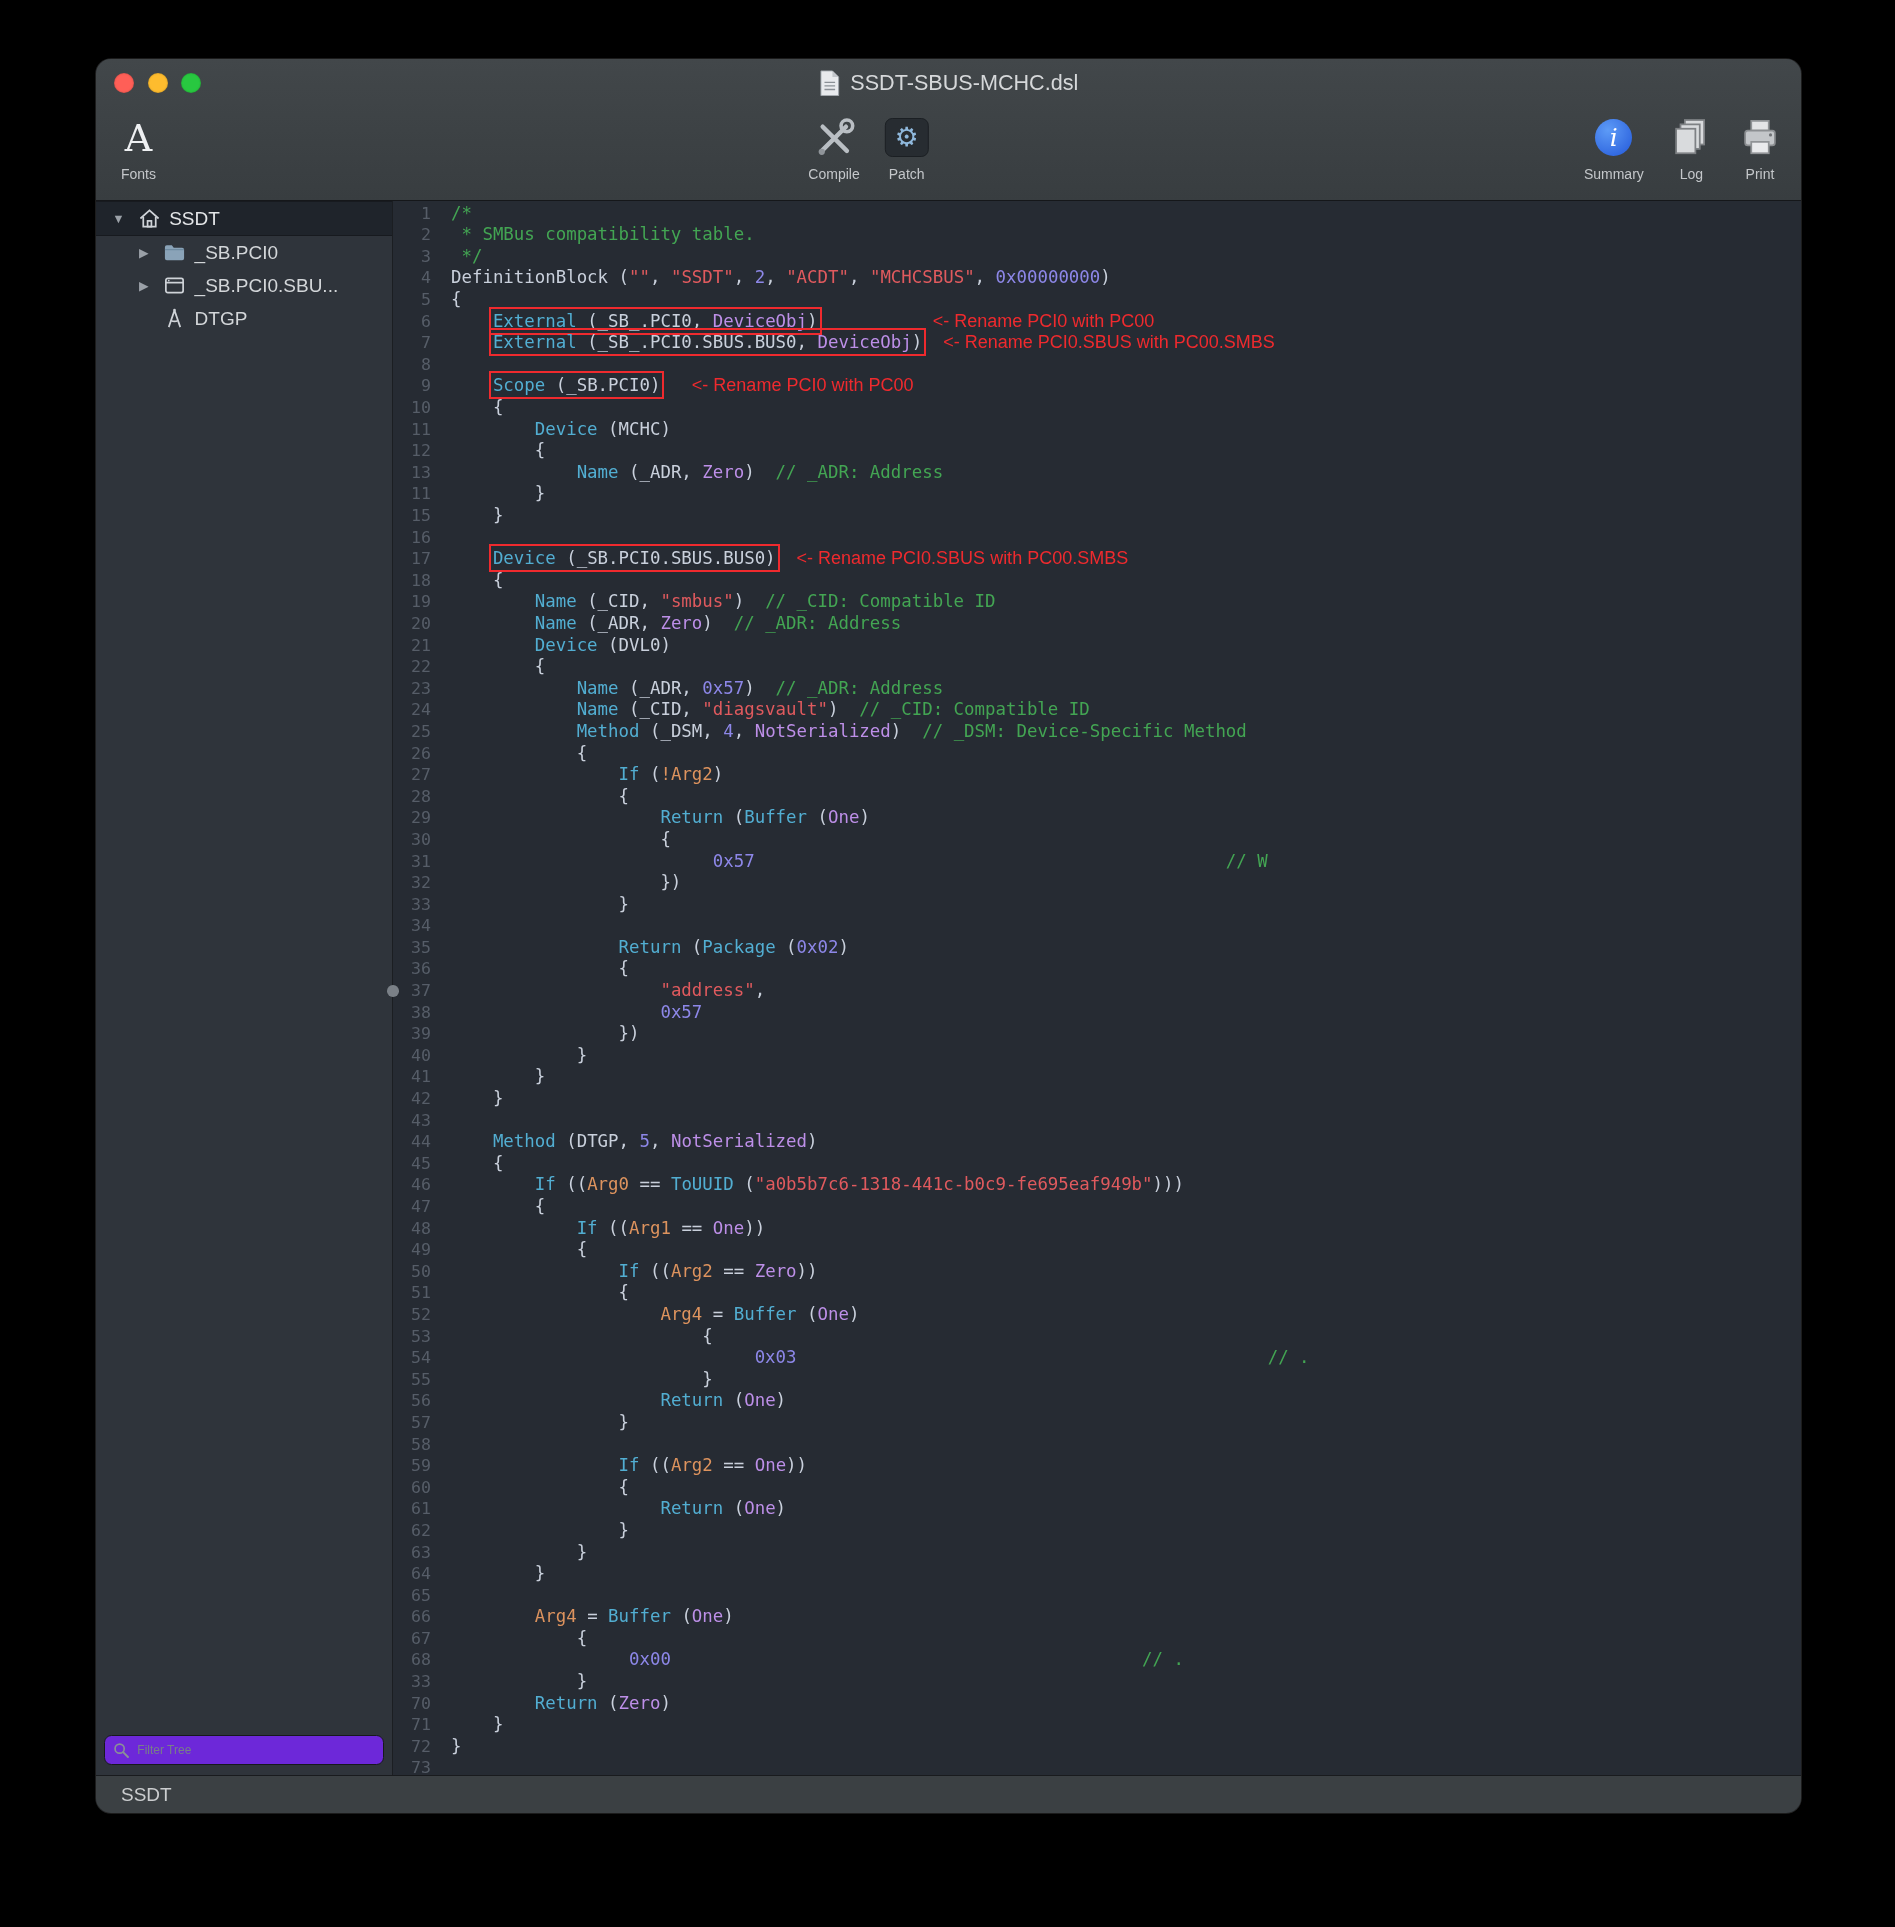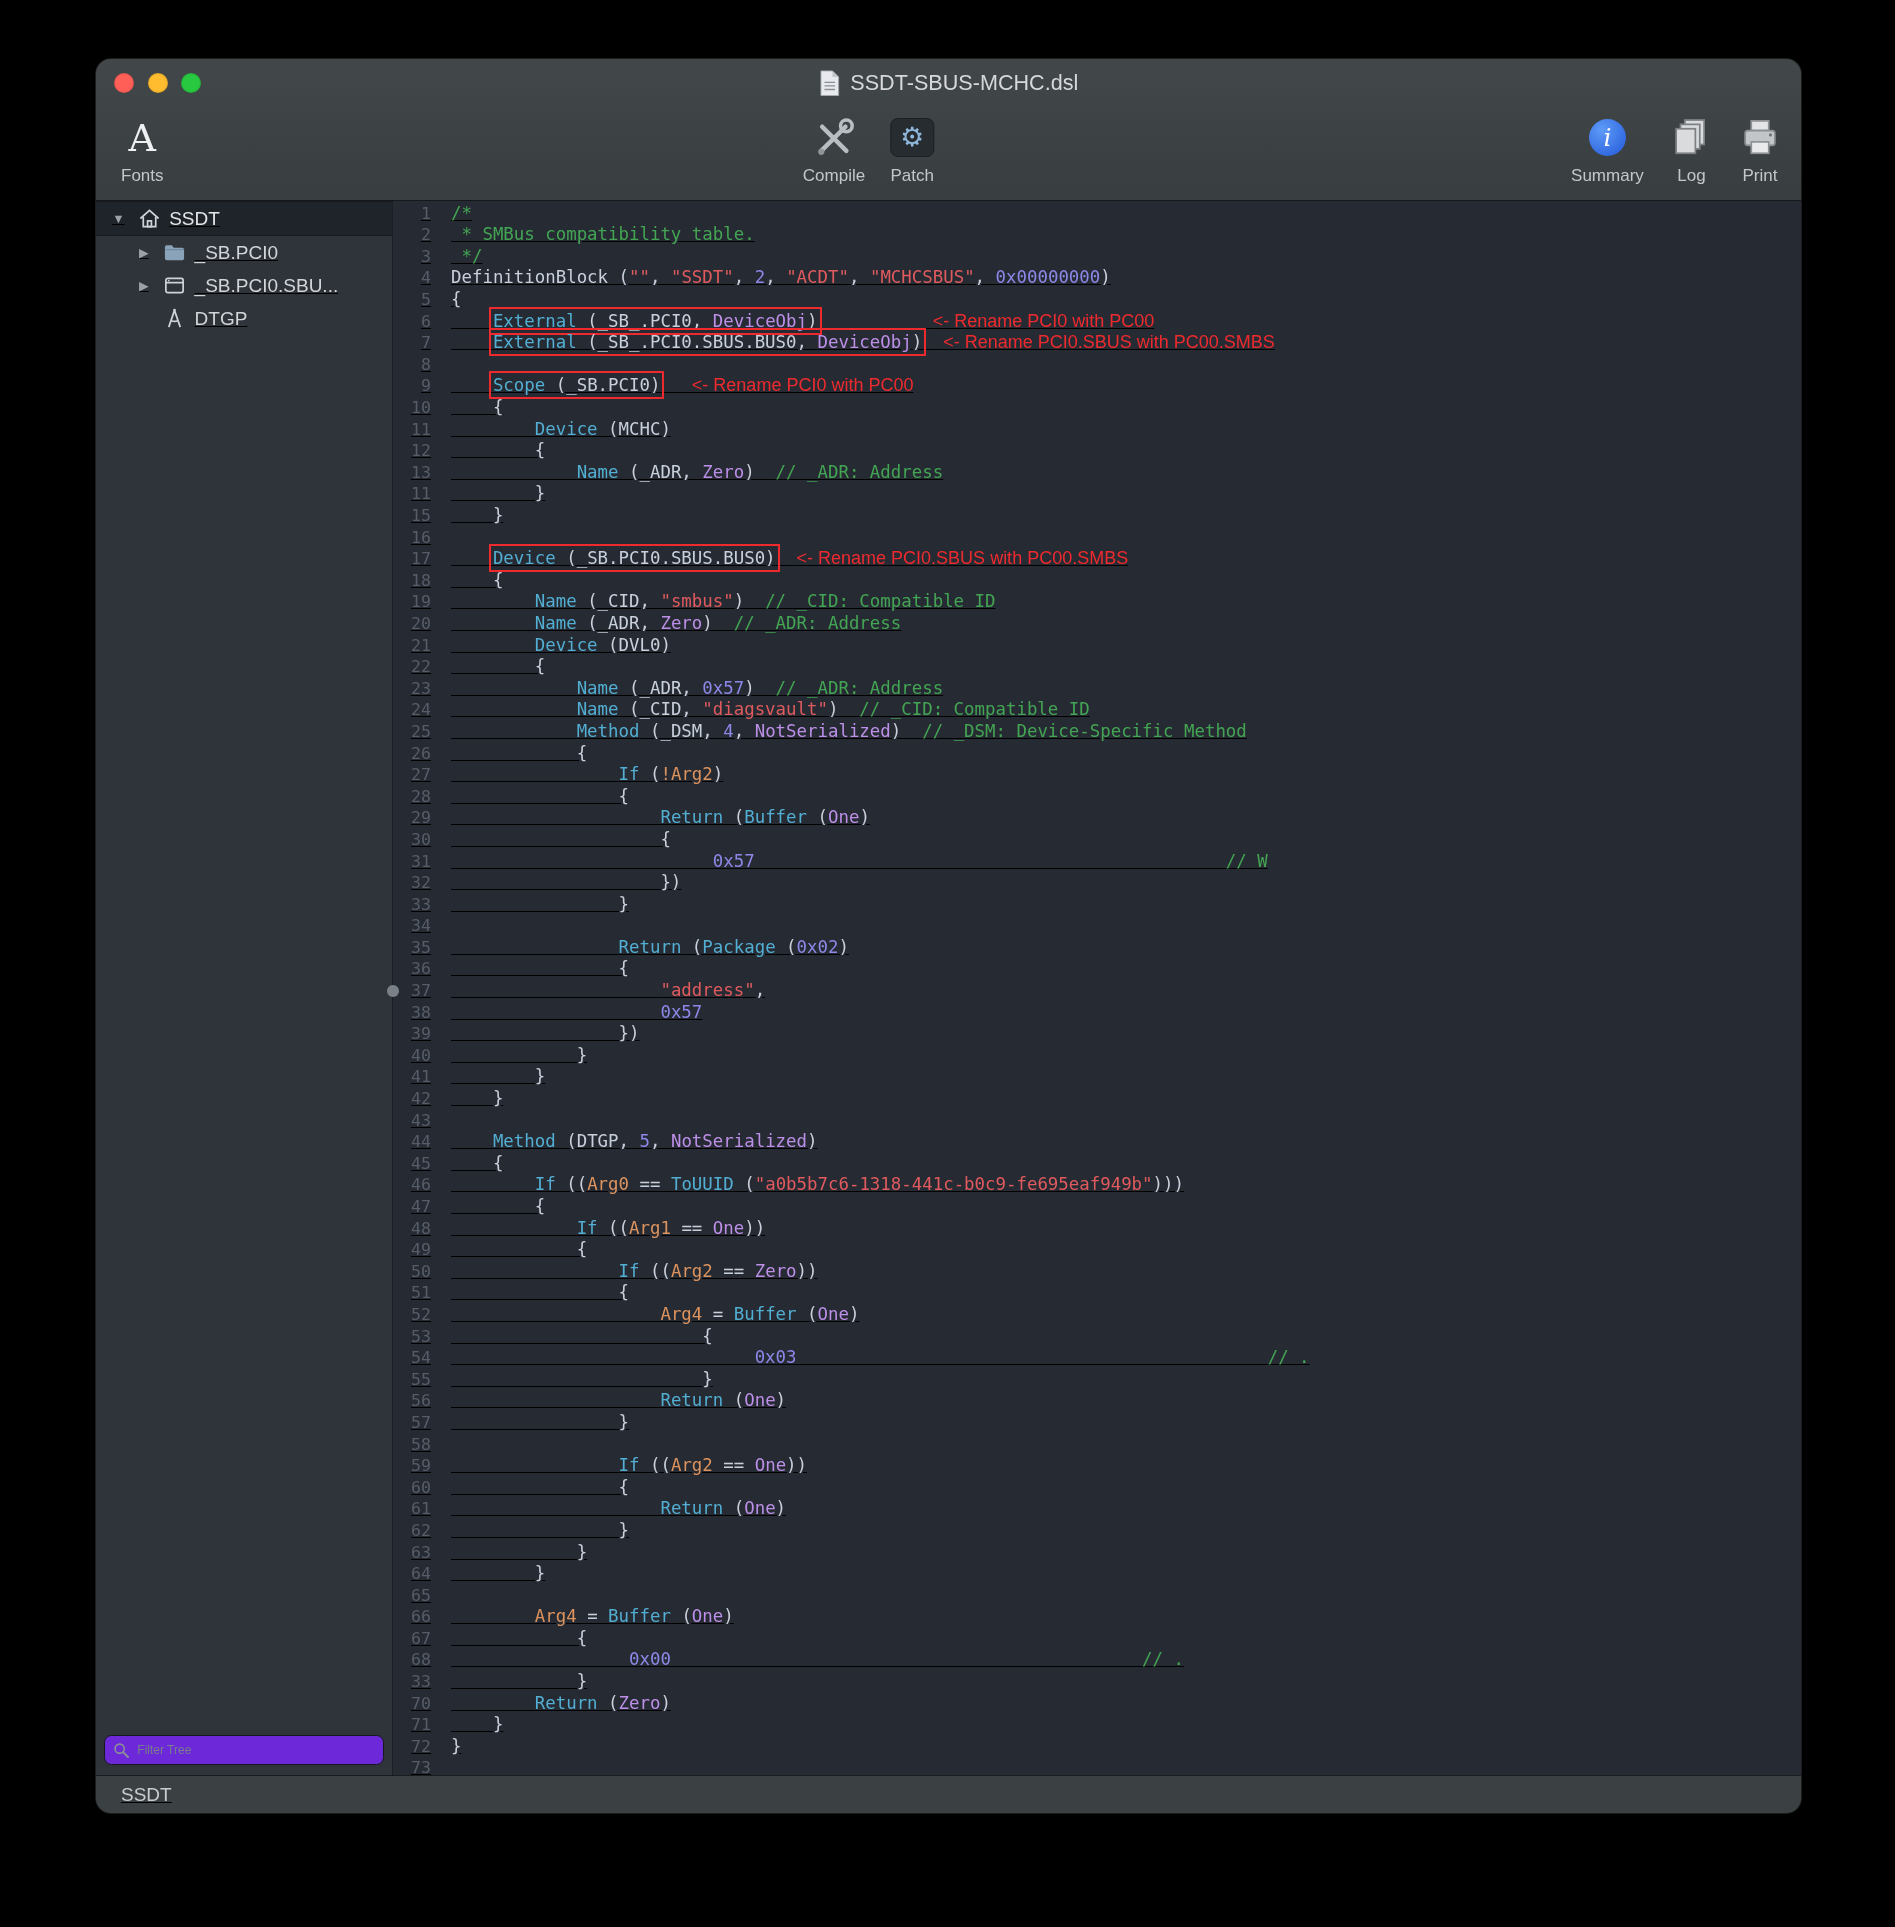--- a/index.html
+++ b/index.html
@@ -4,35 +4,35 @@
 <style>
   html,body{margin:0;padding:0;width:1896px;height:1927px;background:#000;overflow:hidden;
     font-family:"Liberation Sans",sans-serif;}
   :root{
     --ann-red:#ef2a2e; --syn-plain:#c9d0dc; --syn-keyword:#52aed2; --syn-constant:#bd8fe8;
     --syn-number:#8d87e8; --syn-string:#e05a5e; --syn-comment:#43a553; --syn-arg:#dd935e;
     --tl-close:#ff5f57; --tl-min:#febc2e; --tl-zoom:#28c840;
   }
   .window{position:absolute;left:96px;top:59px;width:1705px;height:1754px;border-radius:15px;
     overflow:hidden;background:#262b33;box-shadow:0 0 0 0.8px rgba(255,255,255,.14),0 33px 75px rgba(0,0,0,.8);
-    display:flex;flex-direction:column;text-decoration:underline;}
+    display:flex;flex-direction:column;}
   
   .chrome{background:linear-gradient(#42474a,#383d40);border-bottom:0.8px solid #15171a;flex:none;}
   .titlebar{position:relative;height:48px;}
   .lights{position:absolute;left:18.3px;top:14px;display:flex;gap:13.3px;}
   .light{width:20px;height:20px;border-radius:50%;box-shadow:inset 0 0 1.7px rgba(0,0,0,.35);}
   .light.red{background:var(--tl-close);}
   .light.yellow{background:var(--tl-min);}
   .light.green{background:var(--tl-zoom);}
   .title-wrap{position:absolute;inset:0;display:flex;align-items:center;justify-content:center;gap:10px;}
   .title{color:#d6d8da;font-size:21.6px;}
   .toolbar{position:relative;height:93px;}
   .tb-item{display:flex;flex-direction:column;align-items:center;gap:4.2px;cursor:default;}
   .tb-icon{height:48px;display:flex;align-items:center;justify-content:center;}
-  .tb-label{font-size:17px;color:#c4c7ca;}
+  .tb-label{font-size:14px;color:#c4c7ca;}
   .tb-left{position:absolute;left:25px;top:6.6px;}
   .tb-center{position:absolute;left:50%;top:6.6px;transform:translateX(calc(-50% - 80px));display:flex;gap:25px;}
   .tb-right{position:absolute;right:20px;top:6.6px;display:flex;gap:26.6px;}
   .fonts-glyph{font-family:"DejaVu Serif",serif;font-size:38px;color:#eef0f2;line-height:48px;}
   .patch-tile{width:42px;height:37px;border-radius:7.5px;background:#272c31;border:0.8px solid #1b1f23;
     display:flex;align-items:center;justify-content:center;}
   .gear-glyph{font-size:26.6px;color:#8fb8dc;line-height:1;}
   .summary-circle{width:37px;height:37px;border-radius:50%;background:radial-gradient(circle at 35% 30%,#5d9bf7,#2358d9);
     display:flex;align-items:center;justify-content:center;}
   .summary-i{font-family:"DejaVu Serif",serif;font-style:italic;font-size:25px;color:#fff;}

